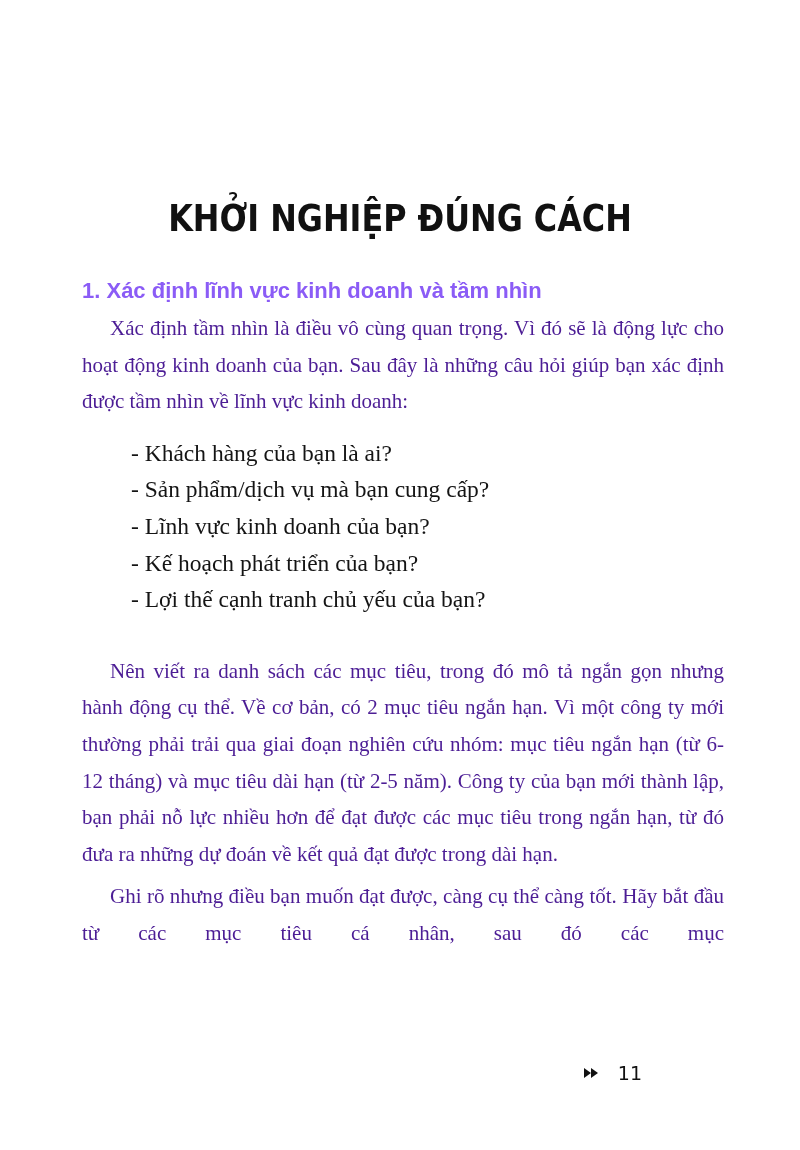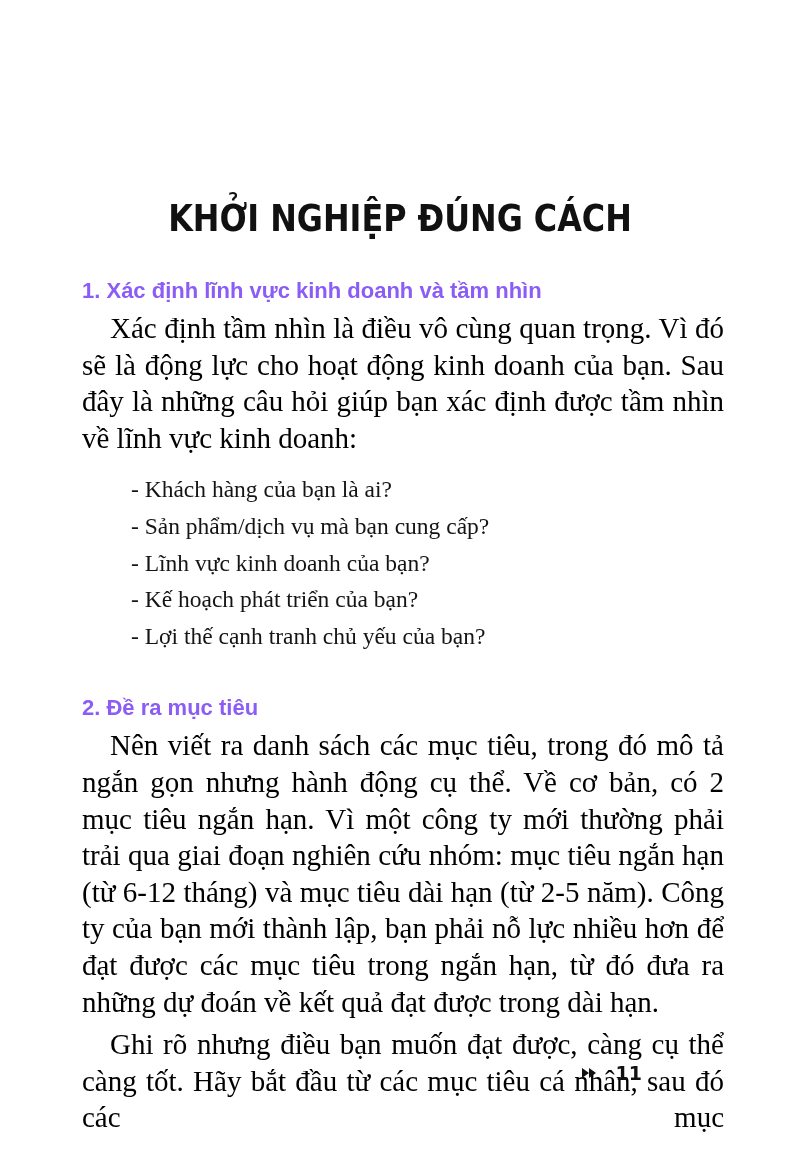--- a/index.html
+++ b/index.html
@@ -42,45 +42,45 @@
       font-family: "Liberation Sans", sans-serif;
       font-weight: bold;
       font-size: 22px;
       line-height: 38px;
       height: 38px;
       color: #8b5cf6;
       margin: 0;
     }
     .para {
       font-family: "Liberation Serif", serif;
-      font-size: 29px;
+      font-size: 21px;
       line-height: 36.6px;
       text-align: justify;
       text-indent: 28px;
       margin: 0;
-      color: #000000;
+      color: #4c1d95;
     }
     .bullets {
       list-style: none;
       margin: 15px;
       padding: 0 0 0 34px;
       font-family: "Liberation Serif", serif;
       font-size: 23.5px;
       line-height: 36.6px;
       color: #141414;
     }
     .bullets li { margin: 0; }
     .section-gap { height: 20px; }
     .para-gap { height: 6px; }
     .page-number {
       position: absolute;
       right: 78px;
       top: 1062px;
       font-family: "DejaVu Sans", sans-serif;
-      font-weight: bold;
+      font-weight: normal;
       font-size: 19px;
       color: #111;
       display: flex;
       align-items: center;
       gap: 18px;
     }
     .arrow-icon {
       display: inline-flex;
       align-items: center;
     }
@@ -99,21 +99,20 @@
     <ul class="bullets">
       <li>- Khách hàng của bạn là ai?</li>
       <li>- Sản phẩm/dịch vụ mà bạn cung cấp?</li>
       <li>- Lĩnh vực kinh doanh của bạn?</li>
       <li>- Kế hoạch phát triển của bạn?</li>
       <li>- Lợi thế cạnh tranh chủ yếu của bạn?</li>
     </ul>
 
     <div class="section-gap"></div>
 
-    <h2 class="heading">2. Đề ra mục tiêu</h2>
     <p class="para">Nên viết ra danh sách các mục tiêu, trong đó mô tả ngắn gọn nhưng hành động cụ thể. Về cơ bản, có 2 mục tiêu ngắn hạn. Vì một công ty mới thường phải trải qua giai đoạn nghiên cứu nhóm: mục tiêu ngắn hạn (từ 6-12 tháng) và mục tiêu dài hạn (từ 2-5 năm). Công ty của bạn mới thành lập, bạn phải nỗ lực nhiều hơn để đạt được các mục tiêu trong ngắn hạn, từ đó đưa ra những dự đoán về kết quả đạt được trong dài hạn.</p>
     <div class="para-gap"></div>
     <p class="para" style="text-align-last: justify;">Ghi rõ nhưng điều bạn muốn đạt được, càng cụ thể càng tốt. Hãy bắt đầu từ các mục tiêu cá nhân, sau đó các mục</p>
 
   </div>
 
   <div class="page-number">
     <span class="arrow-icon">
       <svg width="16" height="12" viewBox="0 0 16 12">
         <polygon points="0,1 7,6 0,11" fill="#111"></polygon>

